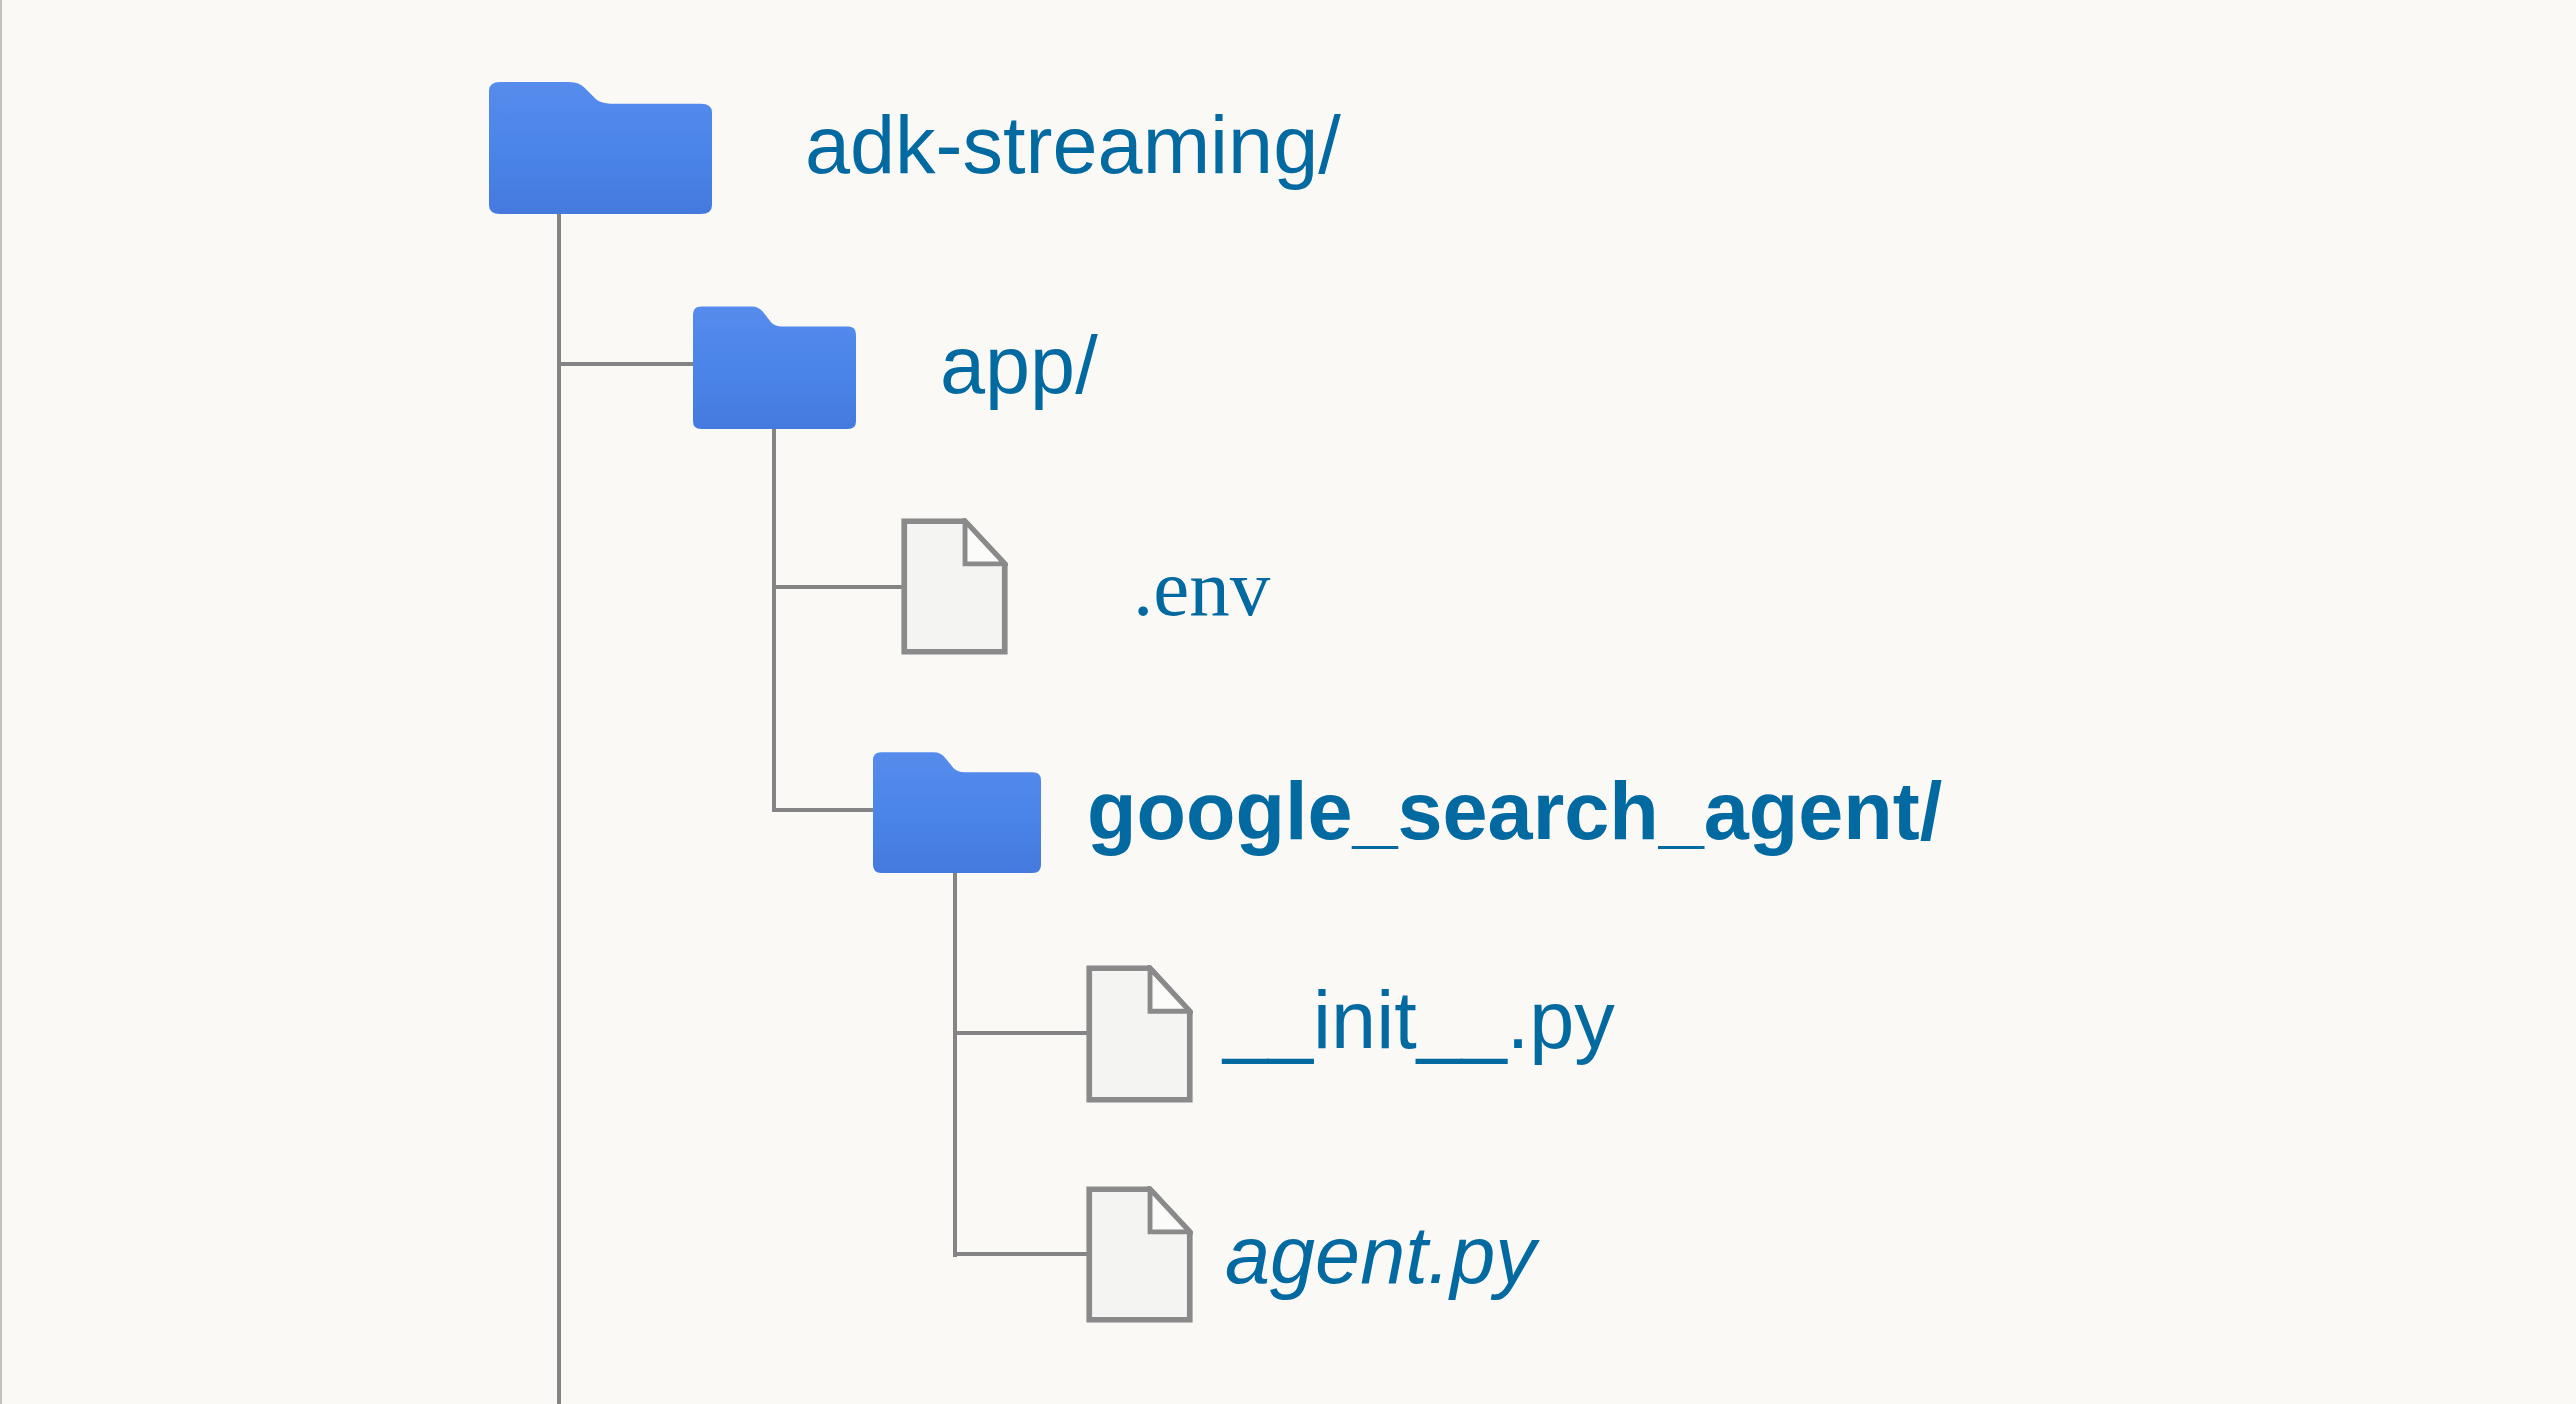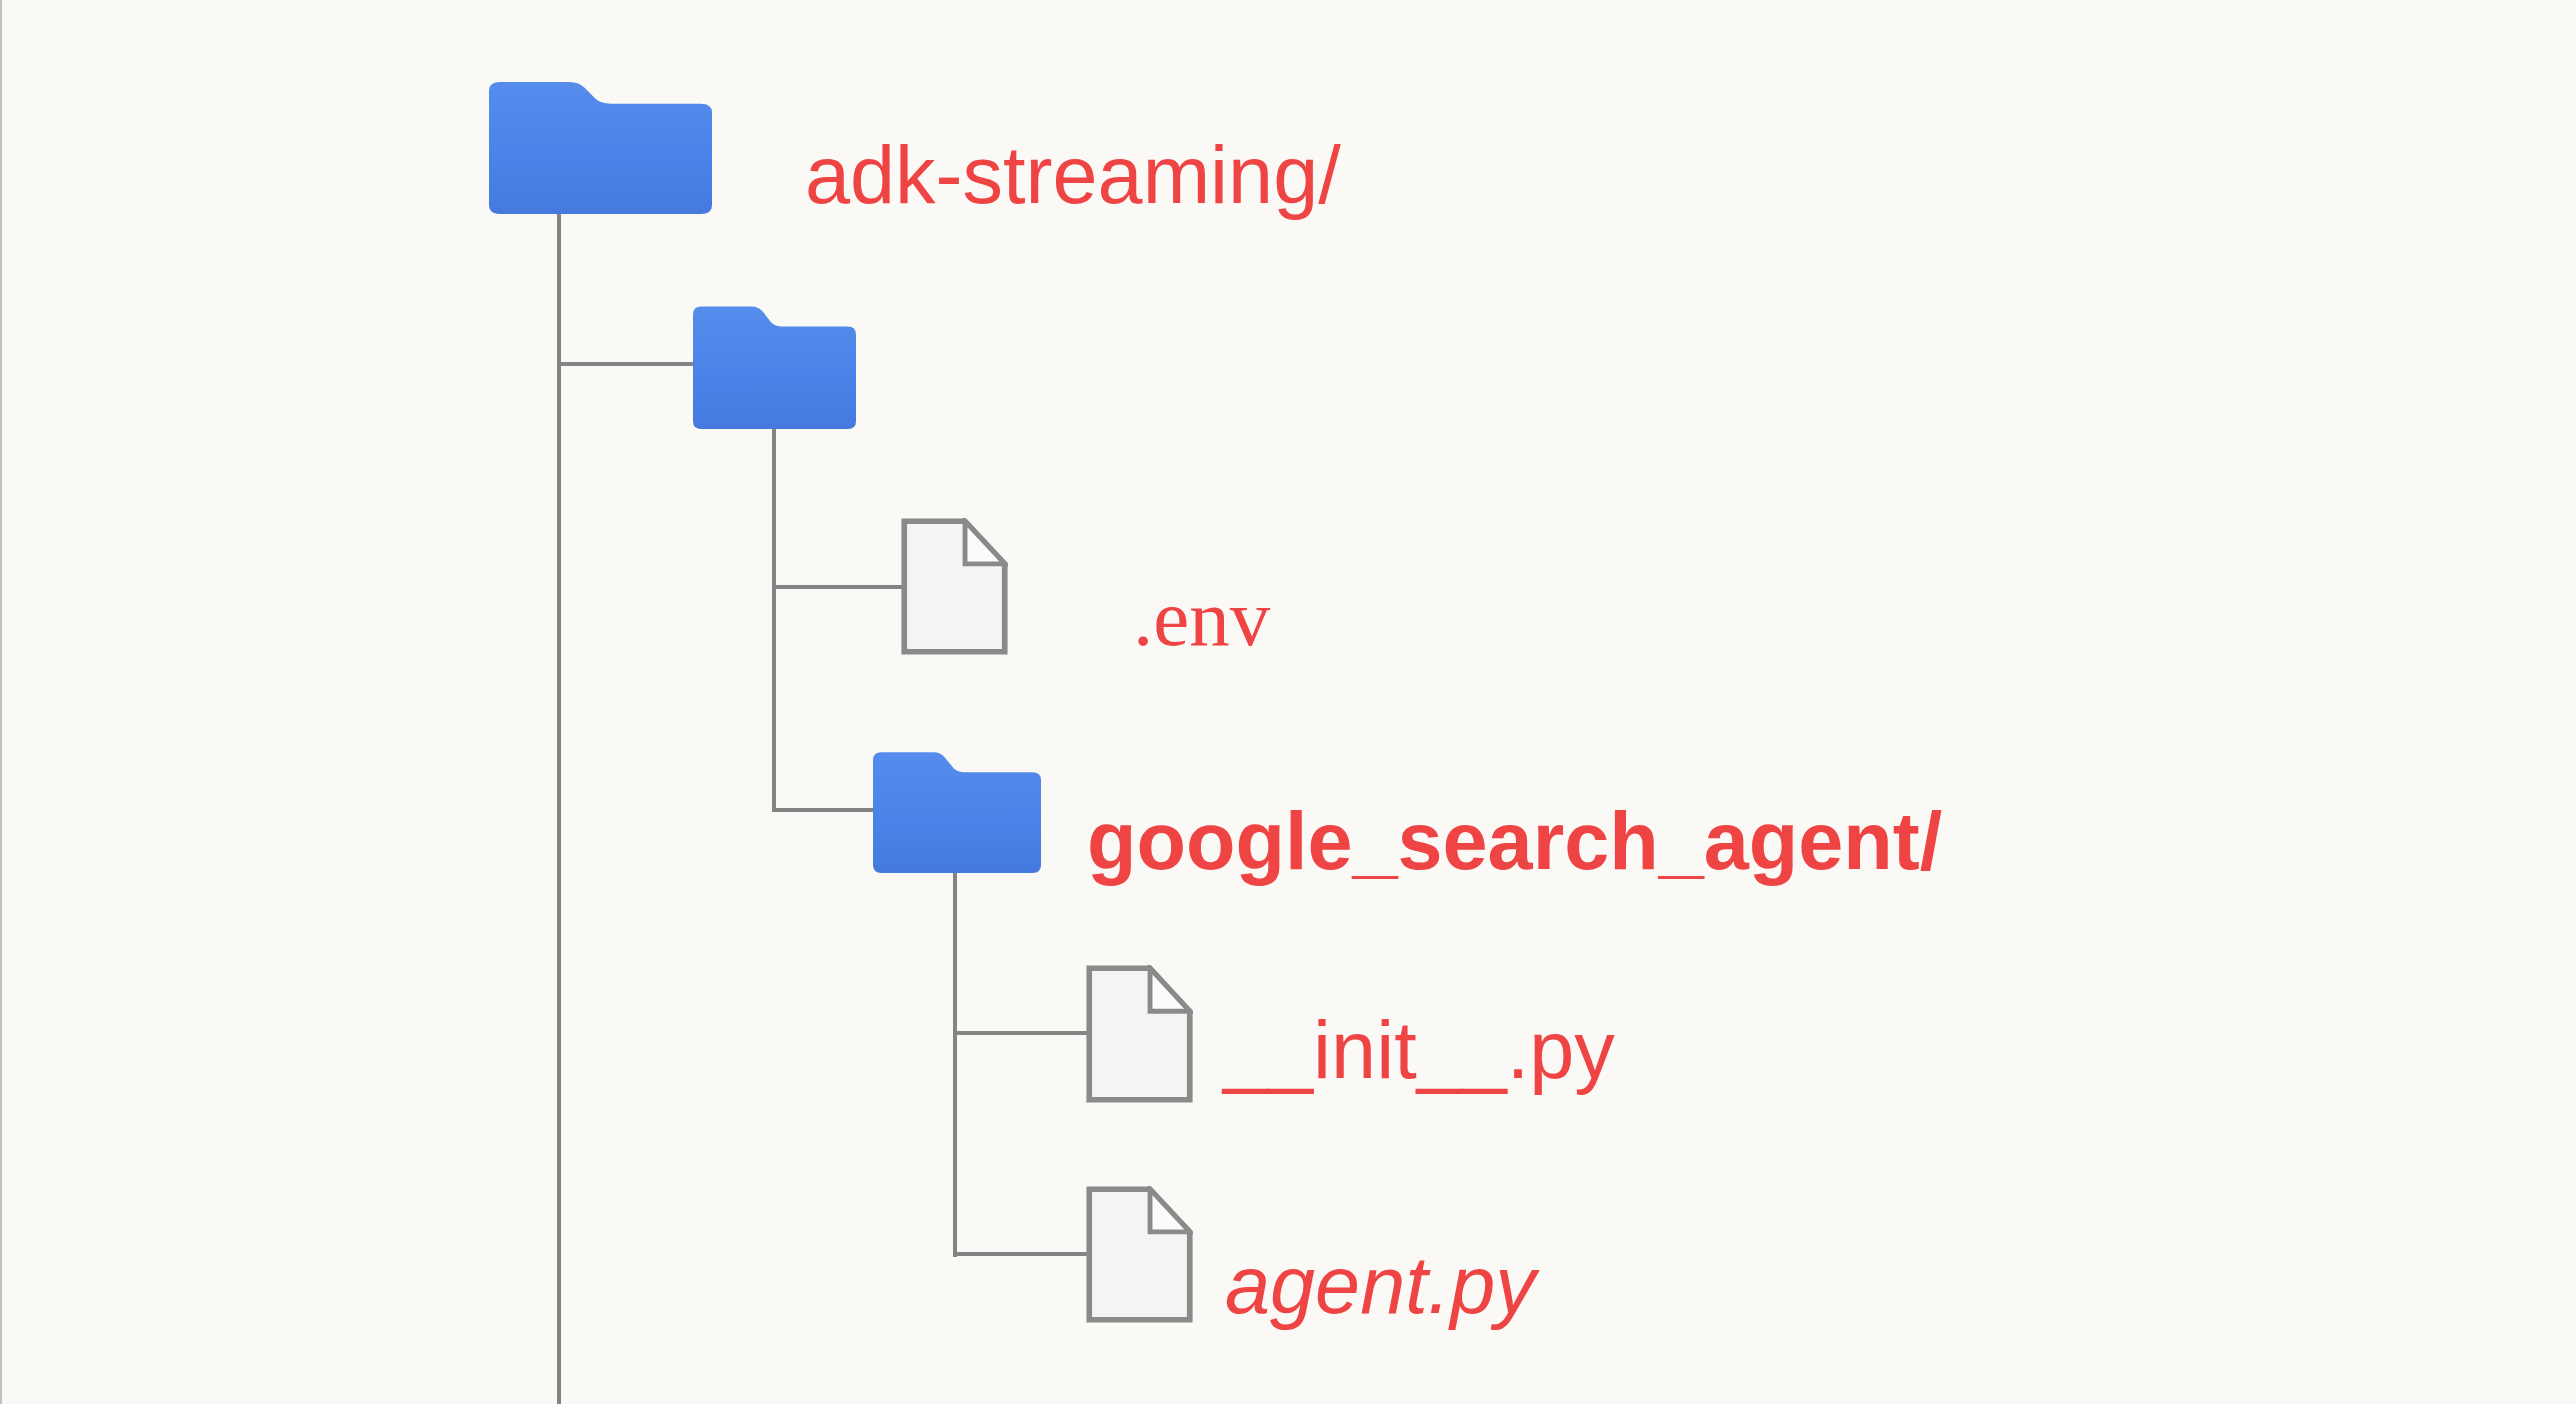--- a/index.html
+++ b/index.html
@@ -37,22 +37,21 @@
     position: absolute;
     z-index: 2;
   }
   .label {
     position: absolute;
     z-index: 3;
     transform: translateY(-50%);
     white-space: nowrap;
     font-size: 81px;
     letter-spacing: 0px;
-    color: #ef4444;
-    margin-top: 30px;
+    color: #0369a1;
   }
 
   
   .vline-root   { left: 557px;  top: 208px;  height: 1197px; }
   .vline-app    { left: 772px;  top: 425px;  height: 387px; }
   .vline-google { left: 953px; top: 870px; height: 387px; }
   .hline-app    { left: 557px;  top: 362px;  width: 141px; }
   .hline-env    { left: 772px;  top: 585px;  width: 137px; }
   .hline-google { left: 772px;  top: 808px; width: 109px; }
   .hline-init   { left: 953px; top: 1031px; width: 141px; }
@@ -109,20 +108,21 @@
   <div class="line h hline-agent"></div>
 
   <svg class="node-icon icon-adk" viewBox="0 0 200 160" preserveAspectRatio="none">
     <use href="#folderShape"></use>
   </svg>
   <div class="label label-adk">adk-streaming/</div>
 
   <svg class="node-icon icon-app" viewBox="0 0 200 160" preserveAspectRatio="none">
     <use href="#folderShape"></use>
   </svg>
+  <div class="label label-app">app/</div>
 
   <svg class="node-icon icon-env" viewBox="0 0 132 170" preserveAspectRatio="none">
     <use href="#fileShape"></use>
   </svg>
   <div class="label label-env">.env</div>
 
   <svg class="node-icon icon-google" viewBox="0 0 200 160" preserveAspectRatio="none">
     <use href="#folderShape"></use>
   </svg>
   <div class="label label-google">google_search_agent/</div>

